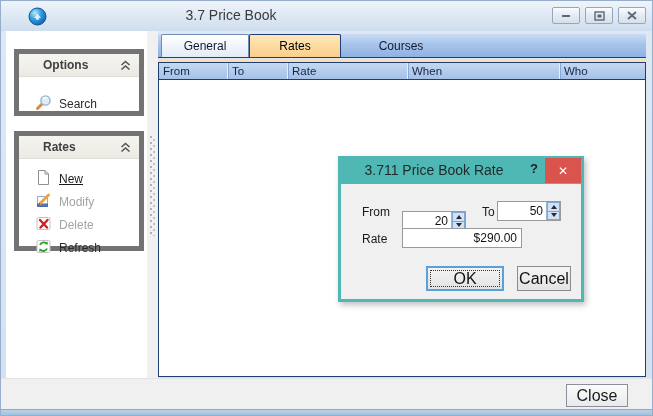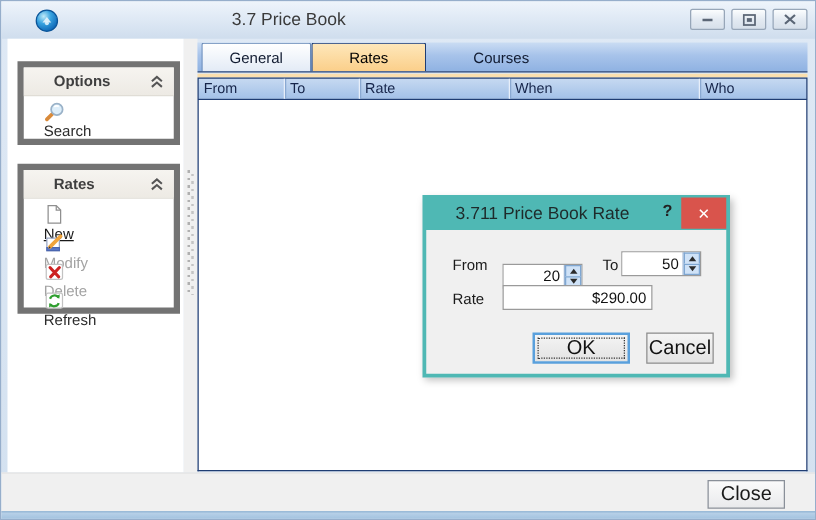--- a/index.html
+++ b/index.html
@@ -22,21 +22,21 @@
   
   .sidebar { position:absolute; left:5px; top:30px; width:141px; height:347px; background:#ffffff; }
   .panel { position:absolute; left:8px; width:130px; background:#fff; border:5px solid #737373; }
   .panel-options { top:18px; height:67px; }
   .panel-rates { top:100px; height:120px; }
   .panel-header { height:23px; background:linear-gradient(#f6f4f0,#edeae4); border-bottom:1px solid #e0ddd6;
     display:flex; align-items:center; padding:0 8px 0 24px; }
   .panel-title { font-weight:bold; font-size:12px; color:#3f3f3f; flex:1; }
   .chevron { width:11px; height:11px; }
   .panel-body { padding:4px 0 2px 0; }
-  .side-item { display:flex; align-items:flex-start; height:23px; padding-left:16px; cursor:default;flex-direction:column; }
+  .side-item { display:flex; align-items:flex-end; height:23px; padding-left:16px; cursor:default; }
   .side-item .ico { width:17px; height:17px; margin-right:7px; flex:0 0 auto; }
   .side-label { font-size:12px; color:#2b2b2b; }
   .side-label.hot { text-decoration:underline; color:#1a1a1a; }
   .side-label.disabled { color:#a3a3a3; }
   .item-search { height:30px; }
 
   
   .splitter { position:absolute; left:146px; top:30px; width:11px; height:347px; background:#f0f0f0; }
   .grip { position:absolute; left:3px; top:105px; width:5px; height:100px;
     background:

